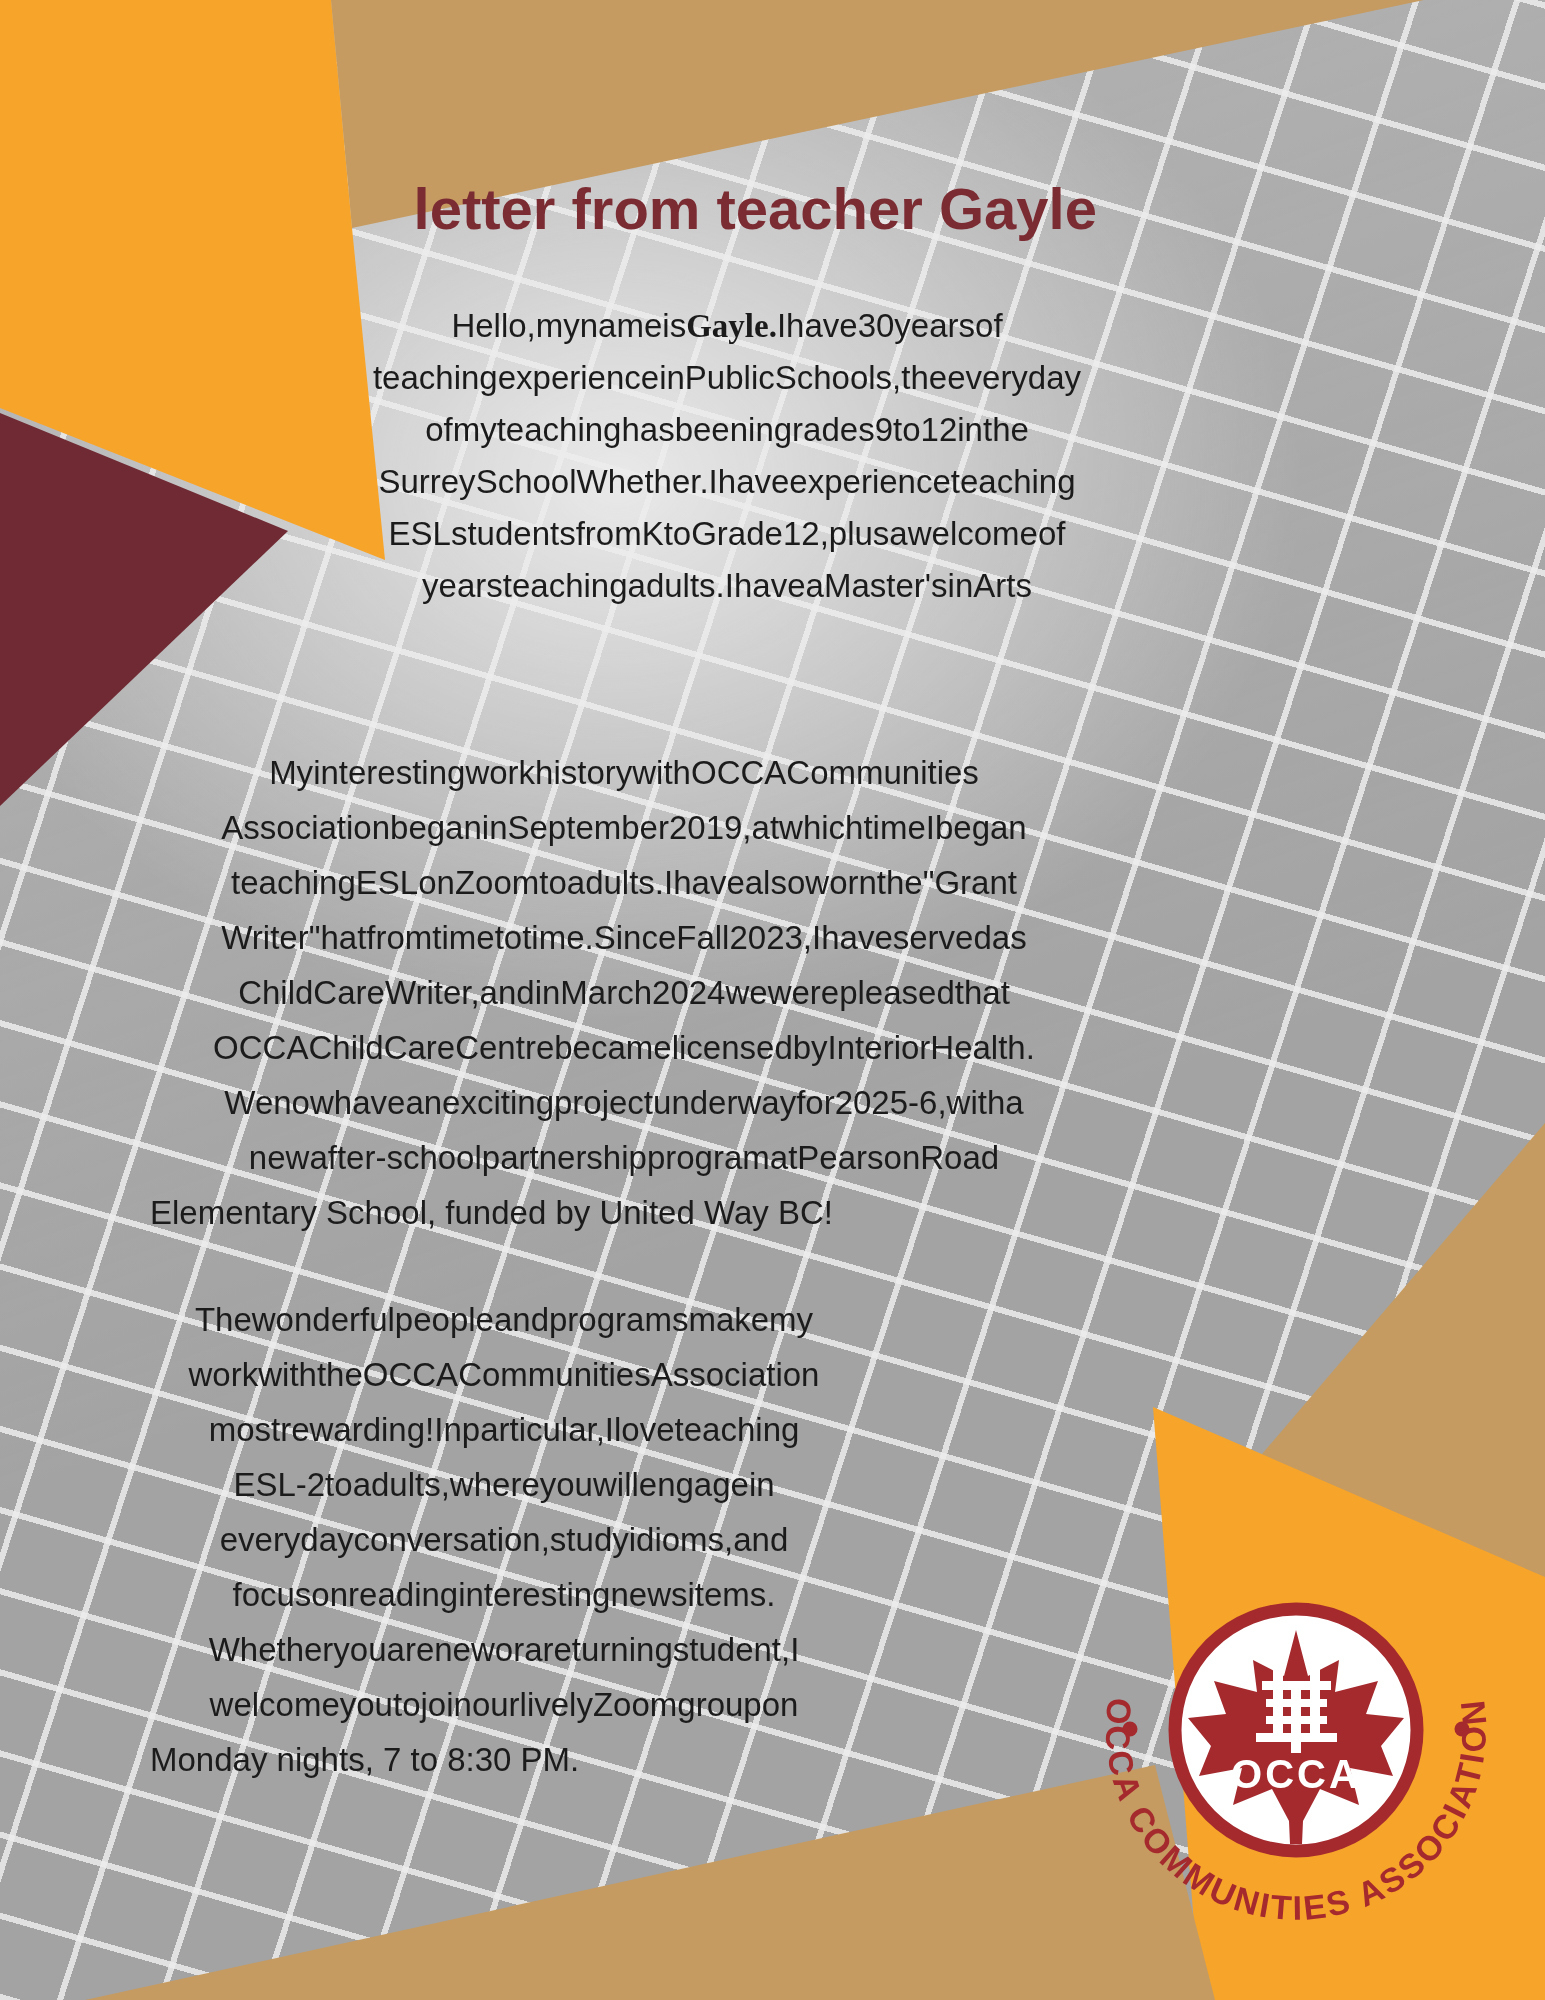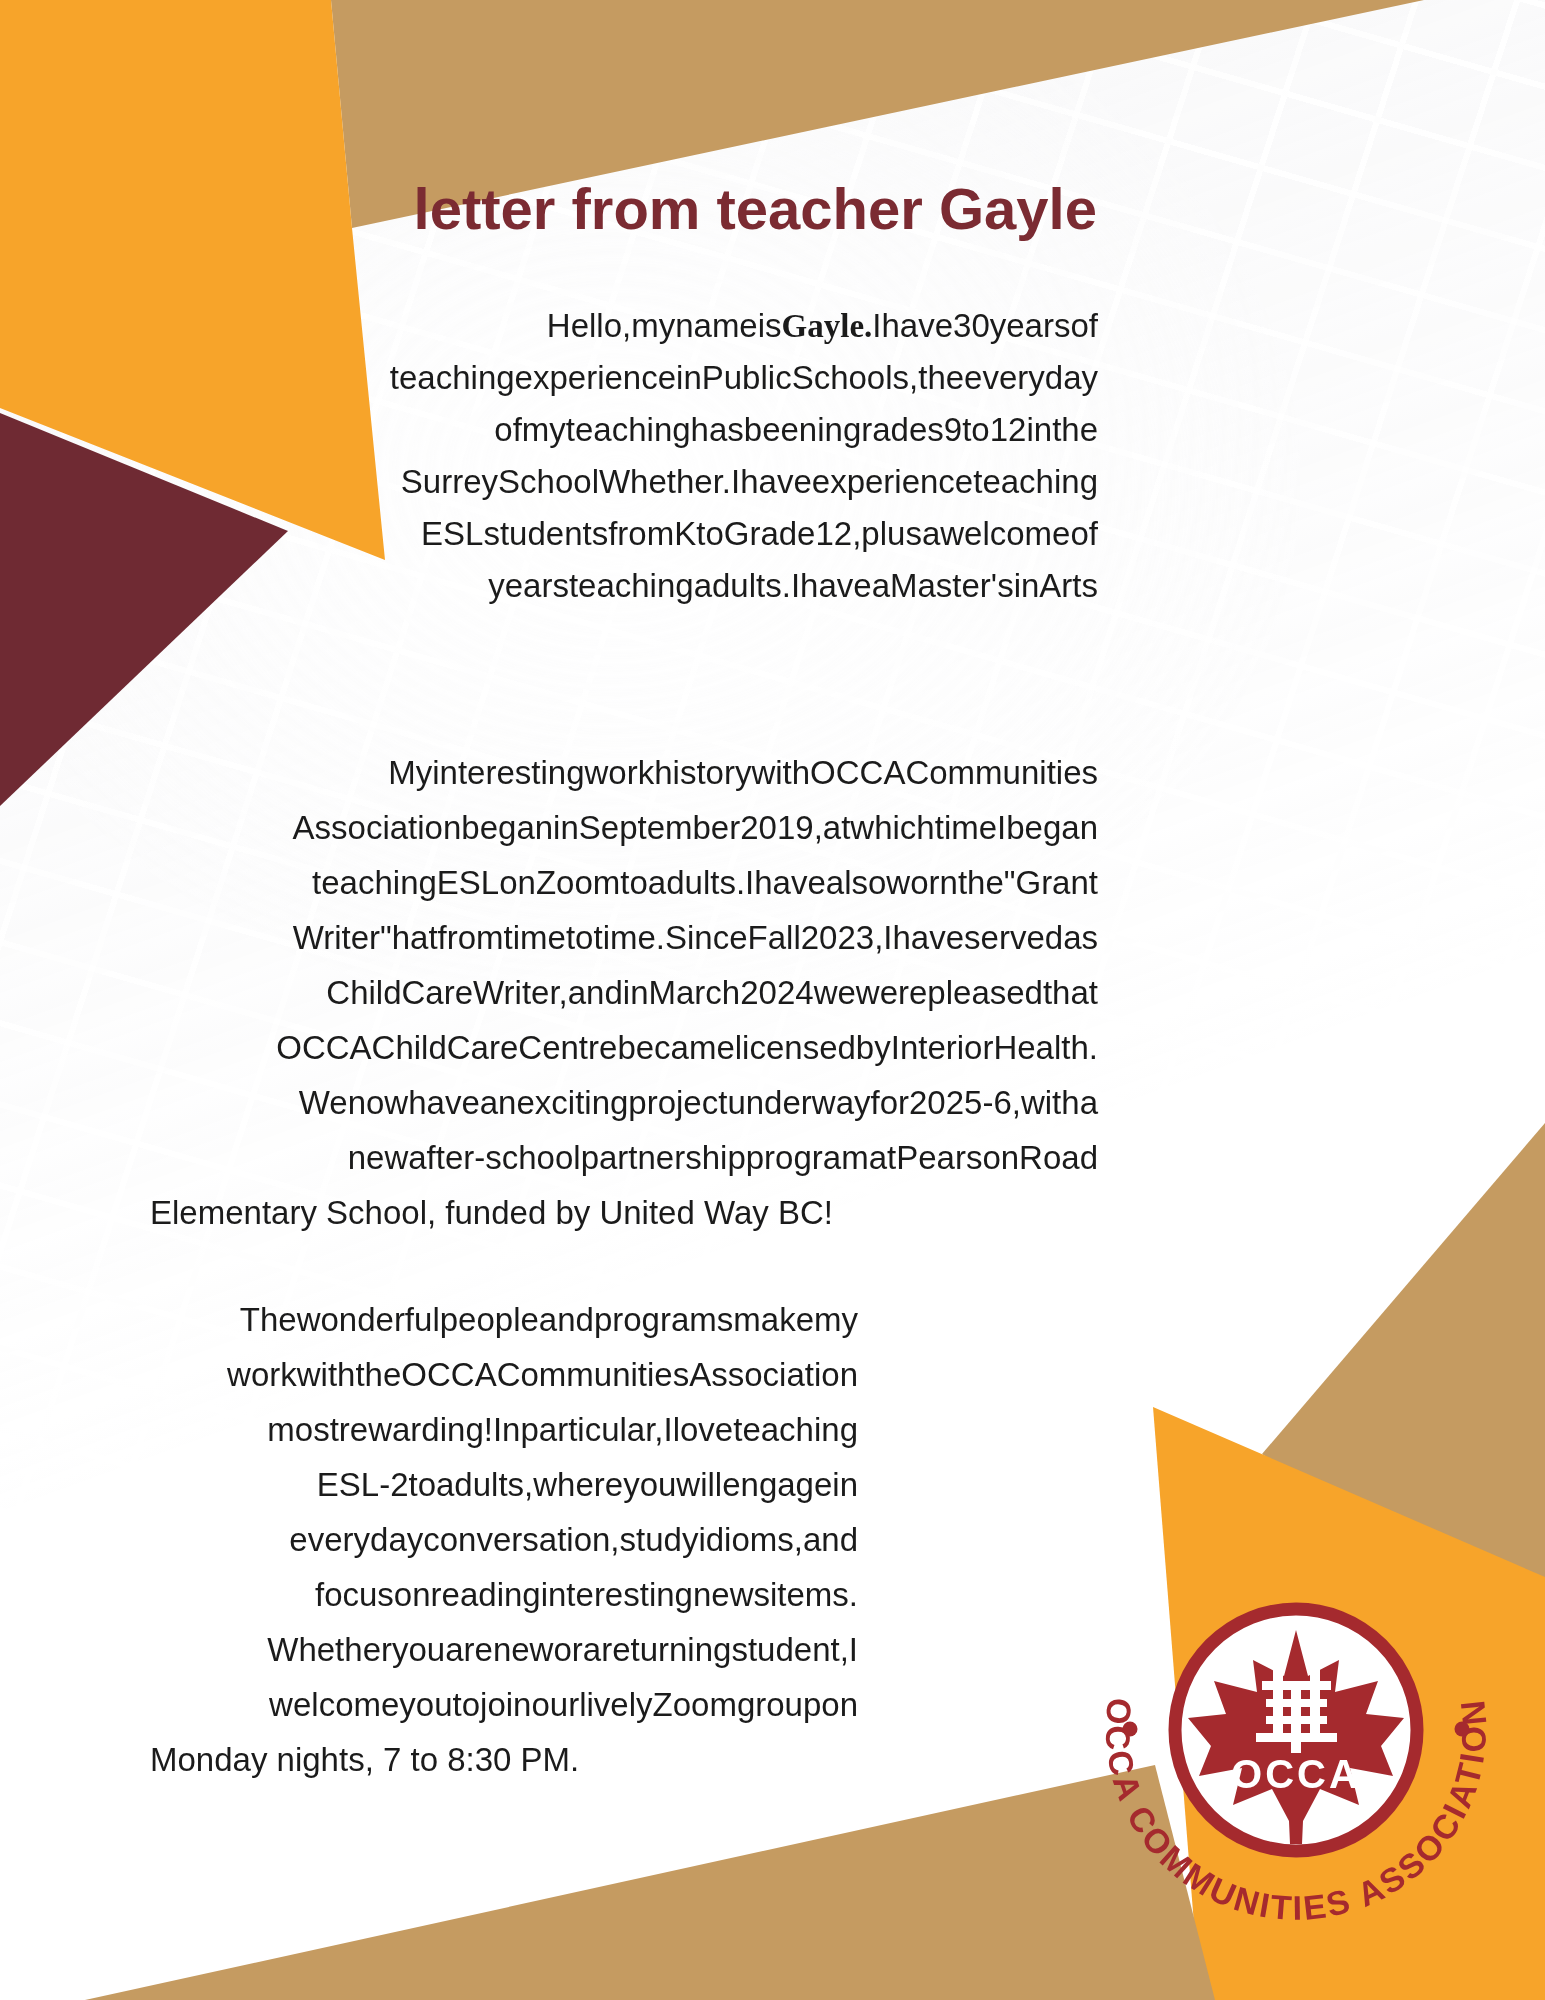--- a/index.html
+++ b/index.html
@@ -1,21 +1,21 @@
 <!DOCTYPE html>
 <html><head>
 <meta charset="utf-8">
 <style>
   html,body{margin:0;padding:0;background:#e8e8ea;}
   #stage{
     position:relative;
     width:1545px;height:2000px;
     margin:0 auto;
     overflow:hidden;
-    background:#ffffff;
+    background:#a3a3a3;
     font-family:"Liberation Sans", sans-serif;
   }
   
   .photo{
     position:absolute;inset:0;z-index:0;opacity:.8;
     background:
       radial-gradient(ellipse 950px 750px at 40% 24%, rgba(255,255,255,.95), rgba(255,255,255,0) 72%),
       repeating-linear-gradient(108deg, rgba(255,255,255,.85) 0 6px, rgba(0,0,0,0) 6px 96px),
       repeating-linear-gradient(16deg, rgba(255,255,255,.85) 0 6px, rgba(0,0,0,0) 6px 78px),
       linear-gradient(160deg, rgba(228,228,232,.35), rgba(240,240,242,0) 60%);
@@ -39,21 +39,21 @@
     left:0;right:448px;top:180px;margin:0;
     text-align:right;
     font-size:58px;font-weight:700;line-height:1;
     color:var(--title);
     letter-spacing:0;
   }
   .para{position:absolute;z-index:4;font-size:33px;color:var(--ink);}
   .p1{left:356px;top:300px;width:742px;}
   .p2{left:150px;top:745px;width:948px;}
   .p3{left:150px;top:1292px;width:708px;}
-  .line{display:flex;justify-content:flex-end;white-space:nowrap;}
+  .line{display:flex;justify-content:center;white-space:nowrap;}
   .p1 .line{height:52px;line-height:52px;}
   .p2 .line,.p3 .line{height:55px;line-height:55px;}
   .line.last{display:block;}
   .b{font-weight:700;font-family:Liberation Serif, serif;}
 
   .logo{position:absolute;z-index:5;left:1096px;top:1530px;width:400px;height:400px;}
   .logo .ring{fill:#ffffff;stroke:var(--crimson);stroke-width:13px;}
   .logo .leaf{fill:var(--crimson);}
   .logo .hua rect{fill:#ffffff;}
   .logo .occa{

